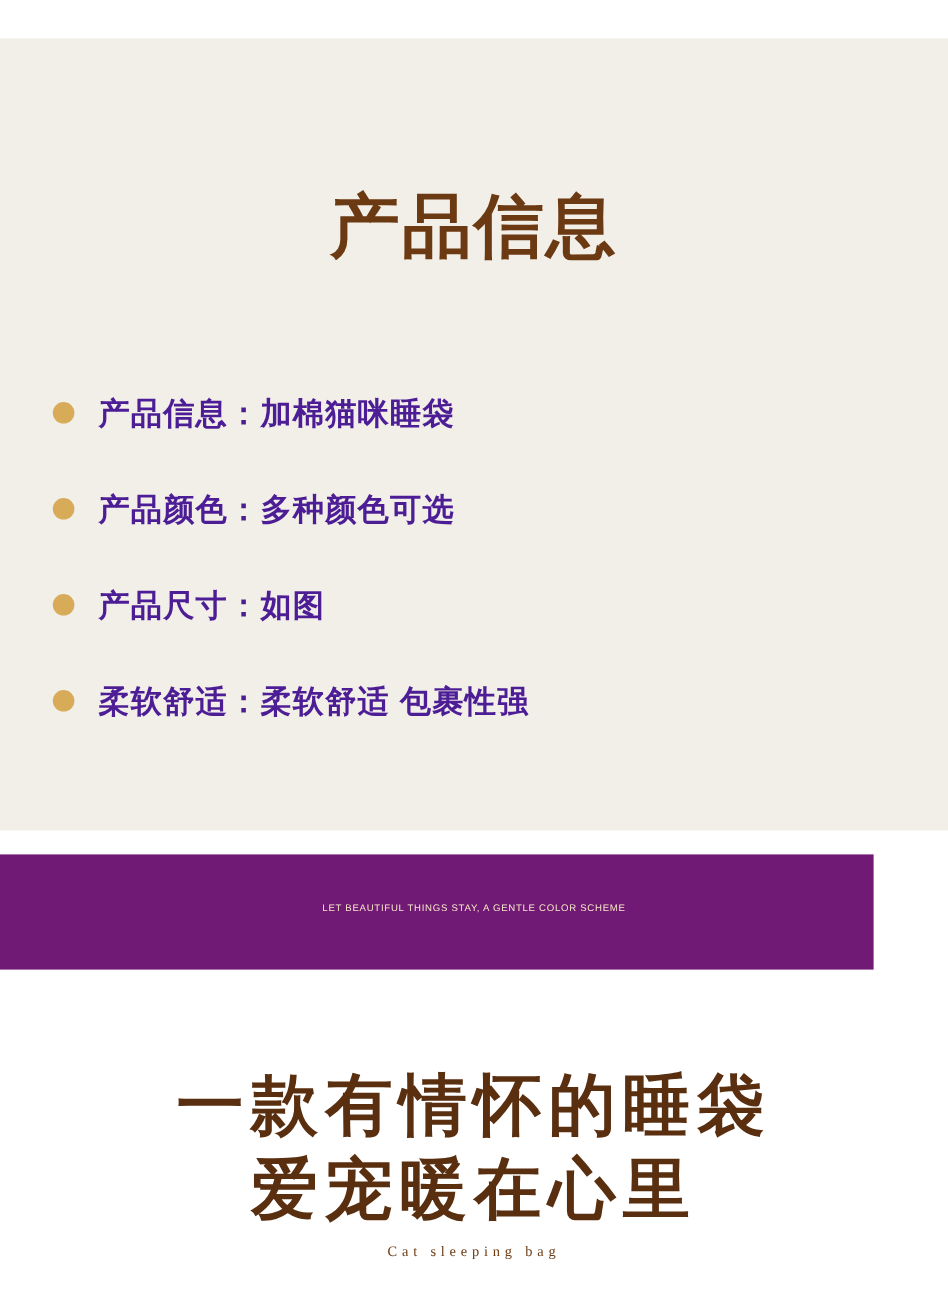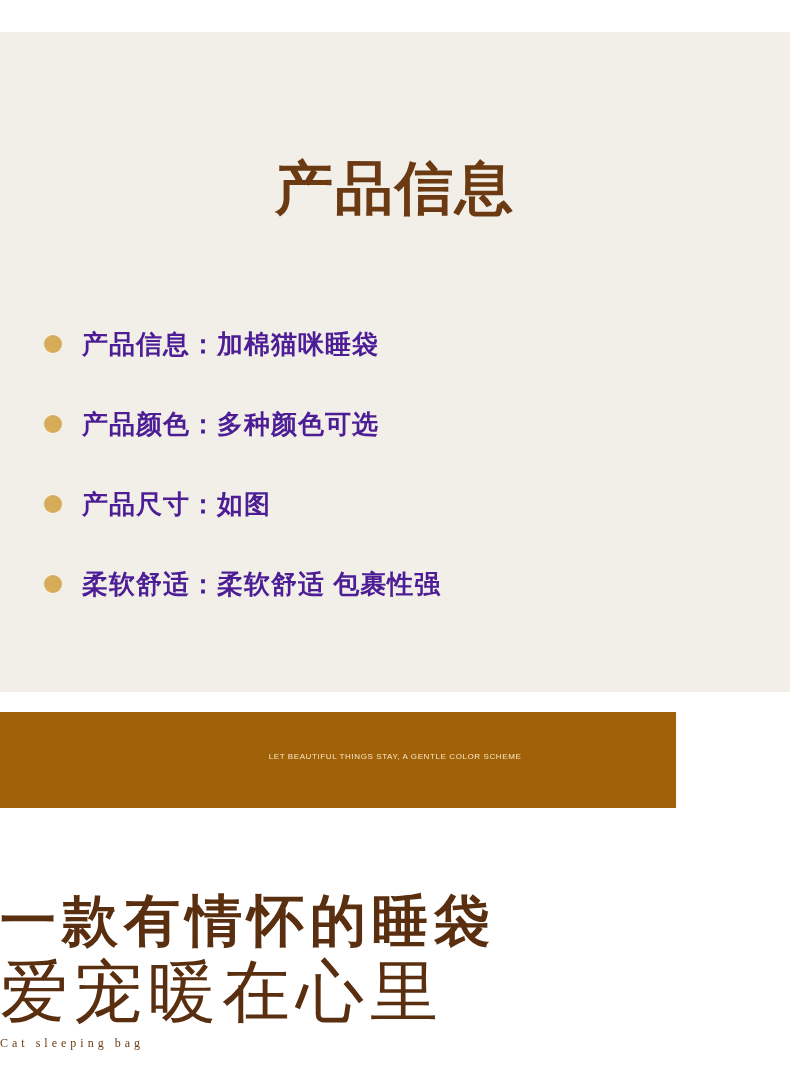--- a/index.html
+++ b/index.html
@@ -71,54 +71,55 @@
   }
   .bullet-text .value {
     letter-spacing: 1px;
   }
 
   
   .gold-band {
     position: absolute;
     left: 0;
     top: 712px;
-    width: 676px;
+    width: 728px;
     height: 96px;
-    background: #a16207;
+    background: #701a75;
   }
   .band-lines {
     position: absolute;
     left: 0;
     top: 36px;
     width: 790px;
     text-align: center;
     color: #f6e6c8;
     font-size: 8px;
     line-height: 17px;
     letter-spacing: 0.6px;
     font-family: "Liberation Sans", sans-serif;
   }
 
   
   .headline {
     position: absolute;
     left: 0;
     top: 890px;
     width: 790px;
+    text-align: center;
     color: #5a2f10;
   }
   .headline-line1 {
     font-size: 56px;
     font-weight: bold;
     letter-spacing: 6px;
     line-height: 62px;
   }
   .headline-line2 {
-    font-size: 68px;
-    font-weight: normal;
+    font-size: 56px;
+    font-weight: bold;
     letter-spacing: 6px;
     line-height: 62px;
     margin-top: 8px;
   }
   .headline-sub {
     margin-top: 14px;
     font-size: 12px;
     color: #6b3a12;
     letter-spacing: 4px;
     font-family: "Liberation Serif", serif;

